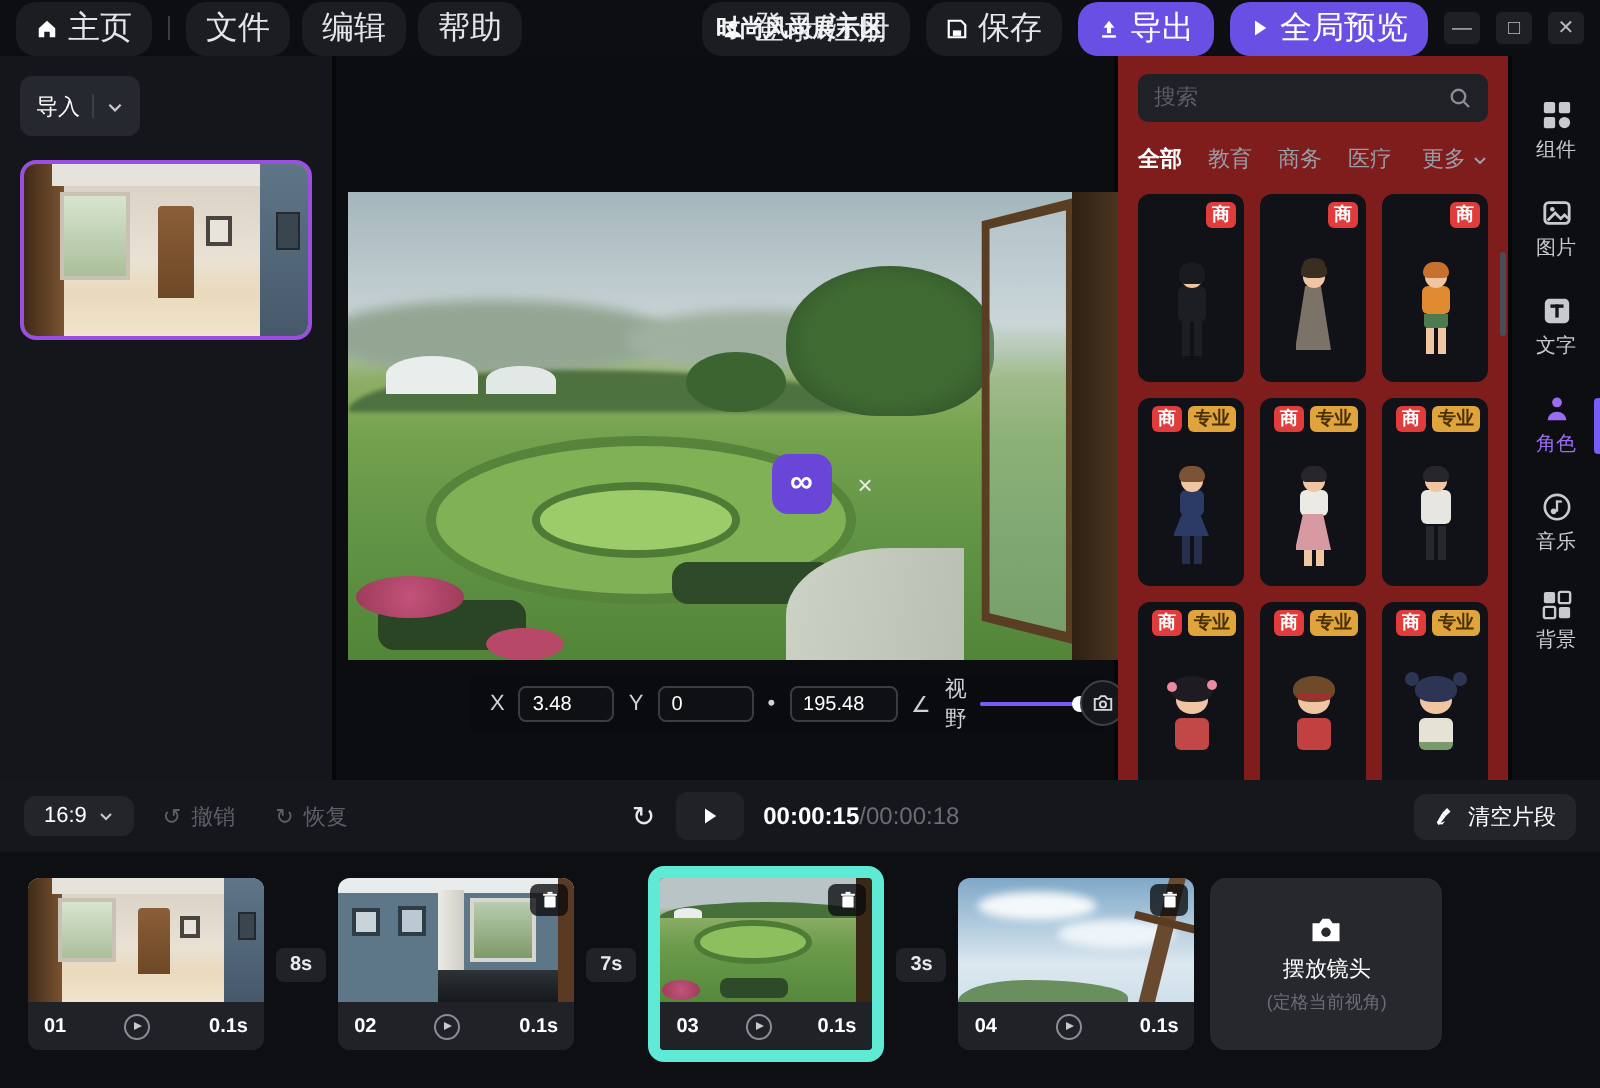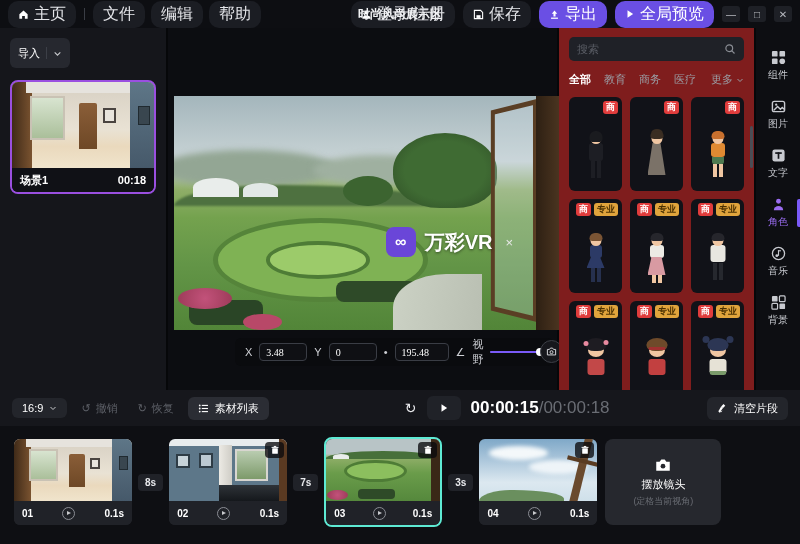--- a/index.html
+++ b/index.html
@@ -83,21 +83,21 @@
   .pv-flower2 { left:18%; bottom:0; width:10%; height:7%; background:#b84868; border-radius:50%; }
   .pv-path { right:20%; bottom:0; width:23%; height:24%; background:linear-gradient(100deg,#ccd2c5,#b9bfb2); border-radius:60% 0 0 0; }
   .pv-frame-right { right:0; top:0; width:6%; height:100%; background:linear-gradient(90deg,#2e2013,#4a3420); }
   .pv-pane { right:5%; top:4%; width:14%; height:90%; background:rgba(205,220,226,.28); border:5px solid #5a3e24; transform:perspective(240px) rotateY(-30deg); }
   .watermark { position:absolute; left:55%; top:56%; display:flex; align-items:center; gap:9px; }
   .wm-logo { width:30px; height:30px; background:#6a46d8; border-radius:8px; display:flex; align-items:center; justify-content:center; color:#fff; font-size:16px; font-weight:bold; }
   .wm-text { font-size:20px; font-weight:bold; color:#fff; text-shadow:0 1px 3px rgba(0,0,0,.5); }
   .wm-close { color:#e8e8e8; font-size:13px; margin-left:4px; }
 
   .control-bar { position:absolute; left:67px; right:3px; bottom:24px; height:28px; background:#0a0b0e; border-radius:6px; display:flex; align-items:center; gap:7px; padding:0 10px; font-size:11px; color:#cfd1d6; }
-  .num-input { height:18px; background:#0f1014; border:1px solid #3a3d45; border-radius:4px; color:#fff; font-size:10px; padding:0 6px; font-family:Liberation Serif, serif; }
+  .num-input { height:18px; background:#0f1014; border:1px solid #3a3d45; border-radius:4px; color:#fff; font-size:10px; padding:0 6px; font-family:Liberation Sans, sans-serif; }
   .w48 { width:48px; } .w54 { width:54px; } .w42 { width:42px; }
   .fov-slider { position:relative; width:86px; height:20px; flex:none; }
   .fov-track { position:absolute; left:0; right:0; top:9px; height:2px; background:#3c3f46; border-radius:2px; }
   .fov-fill { position:absolute; left:0; top:9px; height:2px; width:55%; background:#7a5af8; border-radius:2px; }
   .fov-thumb { position:absolute; left:53%; top:6px; width:8px; height:8px; background:#fff; border-radius:50%; }
   .fov-cam { position:absolute; left:58%; top:-2px; width:23px; height:23px; background:#16171c; border:1px solid #3c3f46; border-radius:50%; display:flex; align-items:center; justify-content:center; }
 
   
   .search-box { height:24px; background:#1f2127; border-radius:5px; display:flex; align-items:center; padding:0 8px; gap:6px; }
   .search-box input { flex:1; background:transparent; border:none; outline:none; color:#d8dade; font-size:11px; font-family:inherit; min-width:0; }
@@ -158,29 +158,29 @@
   .rail-item.active .rail-indicator { position:absolute; right:0; top:50%; transform:translateY(-50%); width:3px; height:28px; background:#7a5af8; border-radius:2px 0 0 2px; }
 
   
   .tl-toolbar { position:absolute; top:390px; left:0; right:0; height:36px; background:#16171c; display:flex; align-items:center; padding:0 12px; gap:8px; }
   .tl-pill { display:flex; align-items:center; gap:6px; background:#23252b; border-radius:6px; padding:4px 10px; font-size:11px; color:#fff; }
   .tl-ghost { display:flex; align-items:center; gap:5px; font-size:11px; color:#5c5f66; padding:4px 6px; }
   .tl-pill.bright { background:#2b2d34; }
   .tl-center { display:flex; align-items:center; gap:10px; margin-left:128px; }
   .loop-glyph { font-size:14px; color:#e8e9ec; }
   .play-pill { width:34px; height:24px; background:#202228; border-radius:6px; display:flex; align-items:center; justify-content:center; }
-  .time { font-size:17px; font-weight:bold; color:#fff; }
+  .time { font-size:12px; font-weight:bold; color:#fff; }
   .time .total { color:#6a6d74; font-weight:normal; }
   .clear-btn { margin-left:auto; }
 
   .tl-clips { position:absolute; top:426px; left:0; right:0; bottom:0; background:#0e0f13; display:flex; align-items:center; padding:0 0 6px 14px; }
   .clip { position:relative; width:118px; flex:none; border-radius:6px; overflow:hidden; background:#25272d; }
   .clip-thumb { height:62px; position:relative; overflow:hidden; }
   .clip-footer { height:24px; background:#202228; display:flex; align-items:center; justify-content:space-between; padding:0 8px; font-size:10px; font-weight:bold; color:#fff; }
-  .clip.selected { border:2px solid #5eead4; border-radius:8px; }
+  .clip.selected { border:6px solid #5eead4; border-radius:8px; }
   .play-dot { width:13px; height:13px; border:1px solid #8a8d94; border-radius:50%; display:flex; align-items:center; justify-content:center; }
   .play-dot::after { content:""; width:0; height:0; border-left:4px solid #c8cacd; border-top:2.5px solid transparent; border-bottom:2.5px solid transparent; margin-left:1px; }
   .trash-btn { position:absolute; top:3px; right:3px; width:19px; height:16px; background:rgba(10,10,13,.78); border-radius:4px; display:flex; align-items:center; justify-content:center; z-index:2; }
   .gap-badge { flex:none; background:#202228; border-radius:4px; padding:3px 7px; font-size:10px; font-weight:bold; color:#e8e9ec; margin:0 6px; }
   .camera-card { width:116px; height:86px; flex:none; margin-left:8px; background:#26282e; border-radius:8px; display:flex; flex-direction:column; align-items:center; justify-content:center; gap:3px; }
   .camera-card .cc-title { font-size:11px; color:#fff; }
   .camera-card .cc-sub { font-size:9px; color:#6a6d74; }
 </style>
 </head>
 <body>
@@ -271,24 +271,20 @@
       </div>
       <div class="scene-card">
         <div class="scene-thumb th hall1">
           <i class="t1"></i>
             <i class="t7"></i>
             <i class="t2"></i>
             <i class="t3"></i>
             <i class="t4"></i>
             <i class="t5"></i>
             <i class="t6"></i>
-        </div>
-        <div class="scene-footer">
-          <span>场景1</span>
-          <span>00:18</span>
         </div>
       </div>
     </div>
 
     <div class="center-panel">
       <div class="preview-image th">
         <span class="pv pv-mt1"></span>
           <span class="pv pv-mt2"></span>
         <span class="pv pv-treeline"></span>
         <span class="pv pv-dome1"></span>
@@ -300,21 +296,20 @@
           <span class="pv pv-hedge2"></span>
           <span class="pv pv-hedge3"></span>
         <span class="pv pv-flower1"></span>
           <span class="pv pv-flower2"></span>
         <span class="pv pv-path"></span>
         <span class="pv pv-tree-big"></span>
         <span class="pv pv-pane"></span>
         <span class="pv pv-frame-right"></span>
         <div class="watermark">
           <span class="wm-logo">∞</span>
-          <span class="wm-text">万彩VR</span>
           <span class="wm-close">×</span>
         </div>
       </div>
       <div class="control-bar">
         <span>X</span>
         <input class="num-input w48" value="3.48" style="">
         <span>Y</span>
         <input class="num-input w48" value="0" style="">
         <span>•</span>
         <input class="num-input w54" value="195.48" style="">
@@ -545,33 +540,20 @@
       </span>
     </div>
     <div class="tl-ghost">
       <span class="icon">↺</span>
       <span>撤销</span>
     </div>
     <div class="tl-ghost">
       <span class="icon">↻</span>
       <span>恢复</span>
     </div>
-    <div class="tl-pill bright">
-      <span class="icon">
-        <svg width="11" height="11" viewBox="0 0 16 16">
-            <circle cx="2.5" cy="3.5" r="1.3" fill="#fff"></circle>
-            <circle cx="2.5" cy="8" r="1.3" fill="#fff"></circle>
-            <circle cx="2.5" cy="12.5" r="1.3" fill="#fff"></circle>
-            <rect x="5.5" y="2.7" width="9" height="1.6" fill="#fff"></rect>
-            <rect x="5.5" y="7.2" width="9" height="1.6" fill="#fff"></rect>
-            <rect x="5.5" y="11.7" width="9" height="1.6" fill="#fff"></rect>
-          </svg>
-      </span>
-      <span>素材列表</span>
-    </div>
     <div class="tl-center">
       <span class="loop-glyph">↻</span>
       <div class="play-pill">
         <span class="icon">
           <svg width="10" height="10" viewBox="0 0 16 16">
               <path d="M4 2 L13 8 L4 14 Z" fill="#fff"></path>
             </svg>
         </span>
       </div>
       <span class="time"><span>00:00:15</span><span class="total">/00:00:18</span></span>

